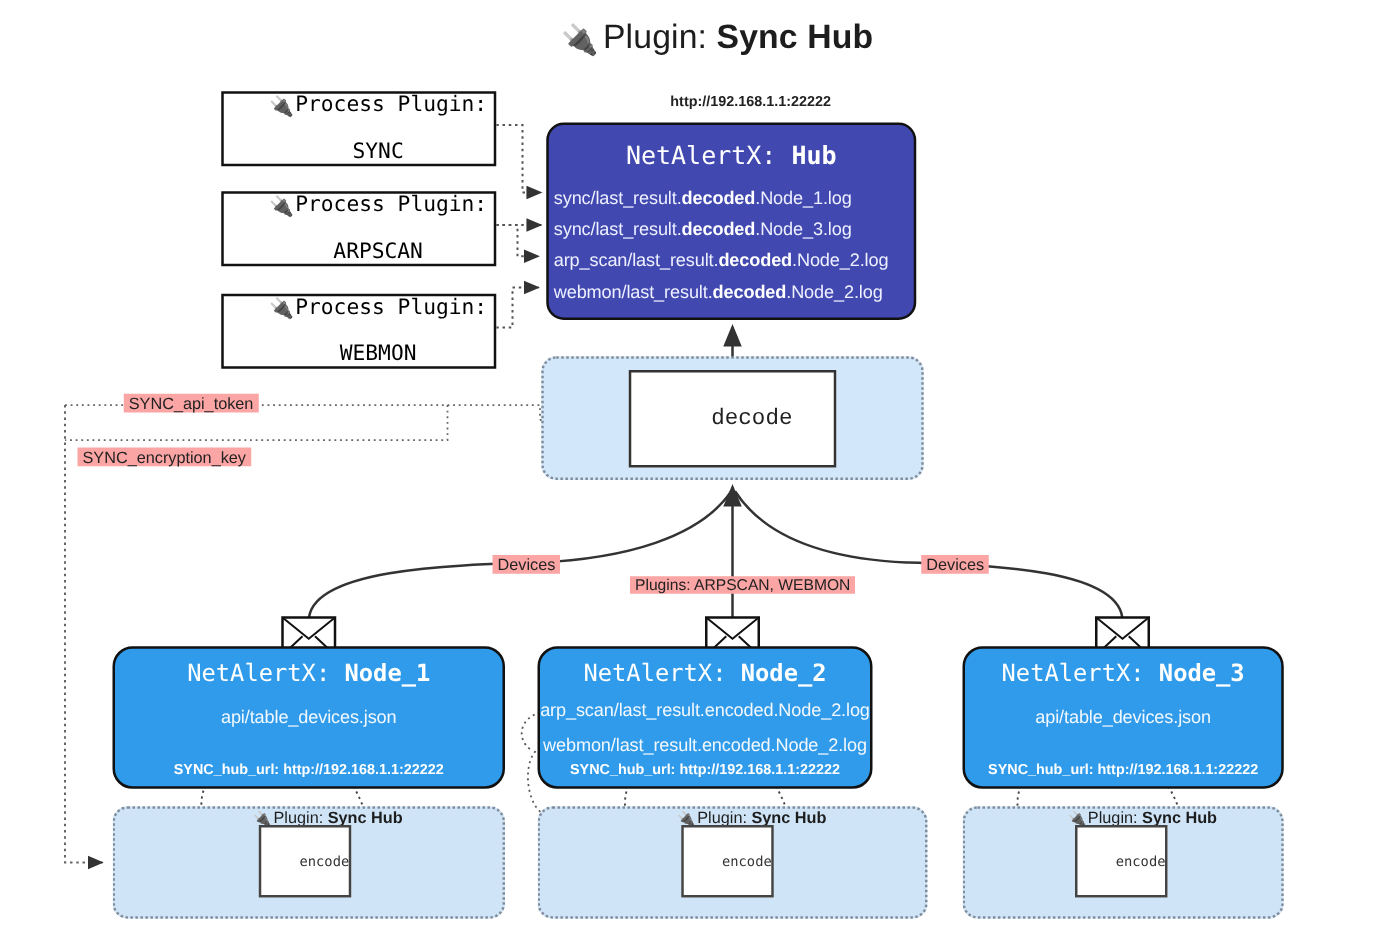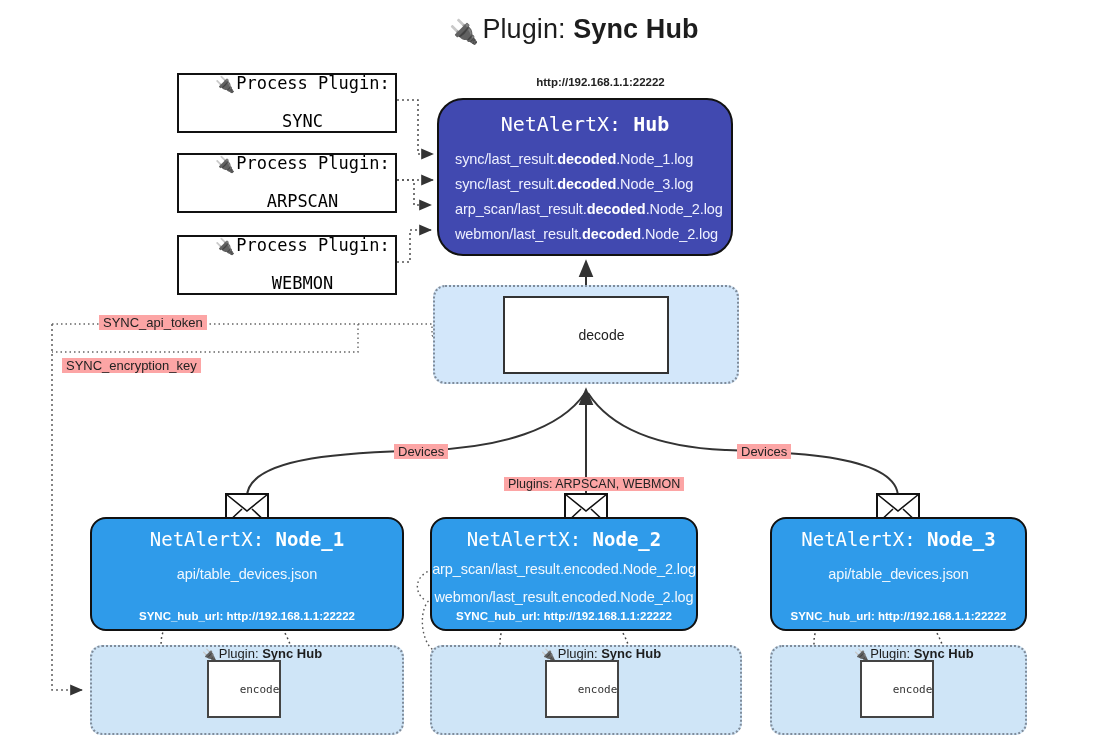--- a/index.html
+++ b/index.html
@@ -41,33 +41,33 @@
   }
   .procbox .l1{display:block;white-space:nowrap;}
   .procbox .l2{display:block;white-space:nowrap;margin-top:16px;}
   .procbox .plug{font-size:16px;vertical-align:-1px;margin-right:1px;}
 
   
   #hub{
     left:437px;top:98px;width:296px;height:158px;
     background:#4149b0;
     border:2px solid #111;
-    border-radius:26px;
+    border-radius:14px;
     color:#fff;
   }
   #hub-title{
     position:absolute;left:0;top:12px;width:100%;
     text-align:center;
     font-family:"DejaVu Sans Mono","Liberation Mono",monospace;
     font-size:20px;
     white-space:nowrap;
   }
   #hub-title .b{font-weight:700;}
   .hublog{
-    position:absolute;left:16px;width:288px;
+    position:absolute;left:4px;width:288px;
     font-size:14.5px;
     color:#eef0ff;
     white-space:nowrap;
     letter-spacing:-.1px;
   }
   .hublog .b{font-weight:700;color:#ffffff;}
   #hub-url{
     left:437px;top:76px;width:296px;
     text-align:center;font-size:11.5px;font-weight:600;color:#222;
   }
@@ -76,22 +76,22 @@
   #decode-wrap{
     left:433px;top:285px;width:306px;height:99px;
     background:#d3e7fa;
     border:2px dotted #7f8c9b;
     border-radius:12px;
   }
   #decode{
     left:503px;top:296px;width:166px;height:78px;
     background:#fff;border:2px solid #333;
     display:flex;align-items:center;justify-content:center;
-    font-family:Liberation Sans, sans-serif;
-    font-size:14px;color:#222;
+    font-family:Liberation Mono, monospace;
+    font-size:18px;color:#222;
   }
 
   
   .node{
     height:114px;
     background:#2f9bea;
     border:2px solid #111;
     border-radius:16px;
     color:#fff;
   }
@@ -129,21 +129,21 @@
     white-space:nowrap;font-size:13px;color:#1d1d1d;text-align:center;
   }
   .enc-label .b{font-weight:700;}
   .enc-label .plug{font-size:12px;margin-right:1px;vertical-align:-1px;}
 
   
   .edgelabel{
     font-size:13px;color:#222;background:#fca5a5;
     padding:0 4px;white-space:nowrap;
   }
-  .edgelabel.sm{font-size:12.5px;margin-top:16px;}
+  .edgelabel.sm{font-size:12.5px;}
 
   svg.overlay{position:absolute;left:0;top:0;width:1117px;height:754px;overflow:visible;pointer-events:none;}
 </style>
 </head>
 <body>
 
 <div id="stage">
 
   <div class="abs" id="title">
     <span class="plug">🔌</span><span class="t-plain">Plugin: </span><span class="t-bold">Sync Hub</span>

